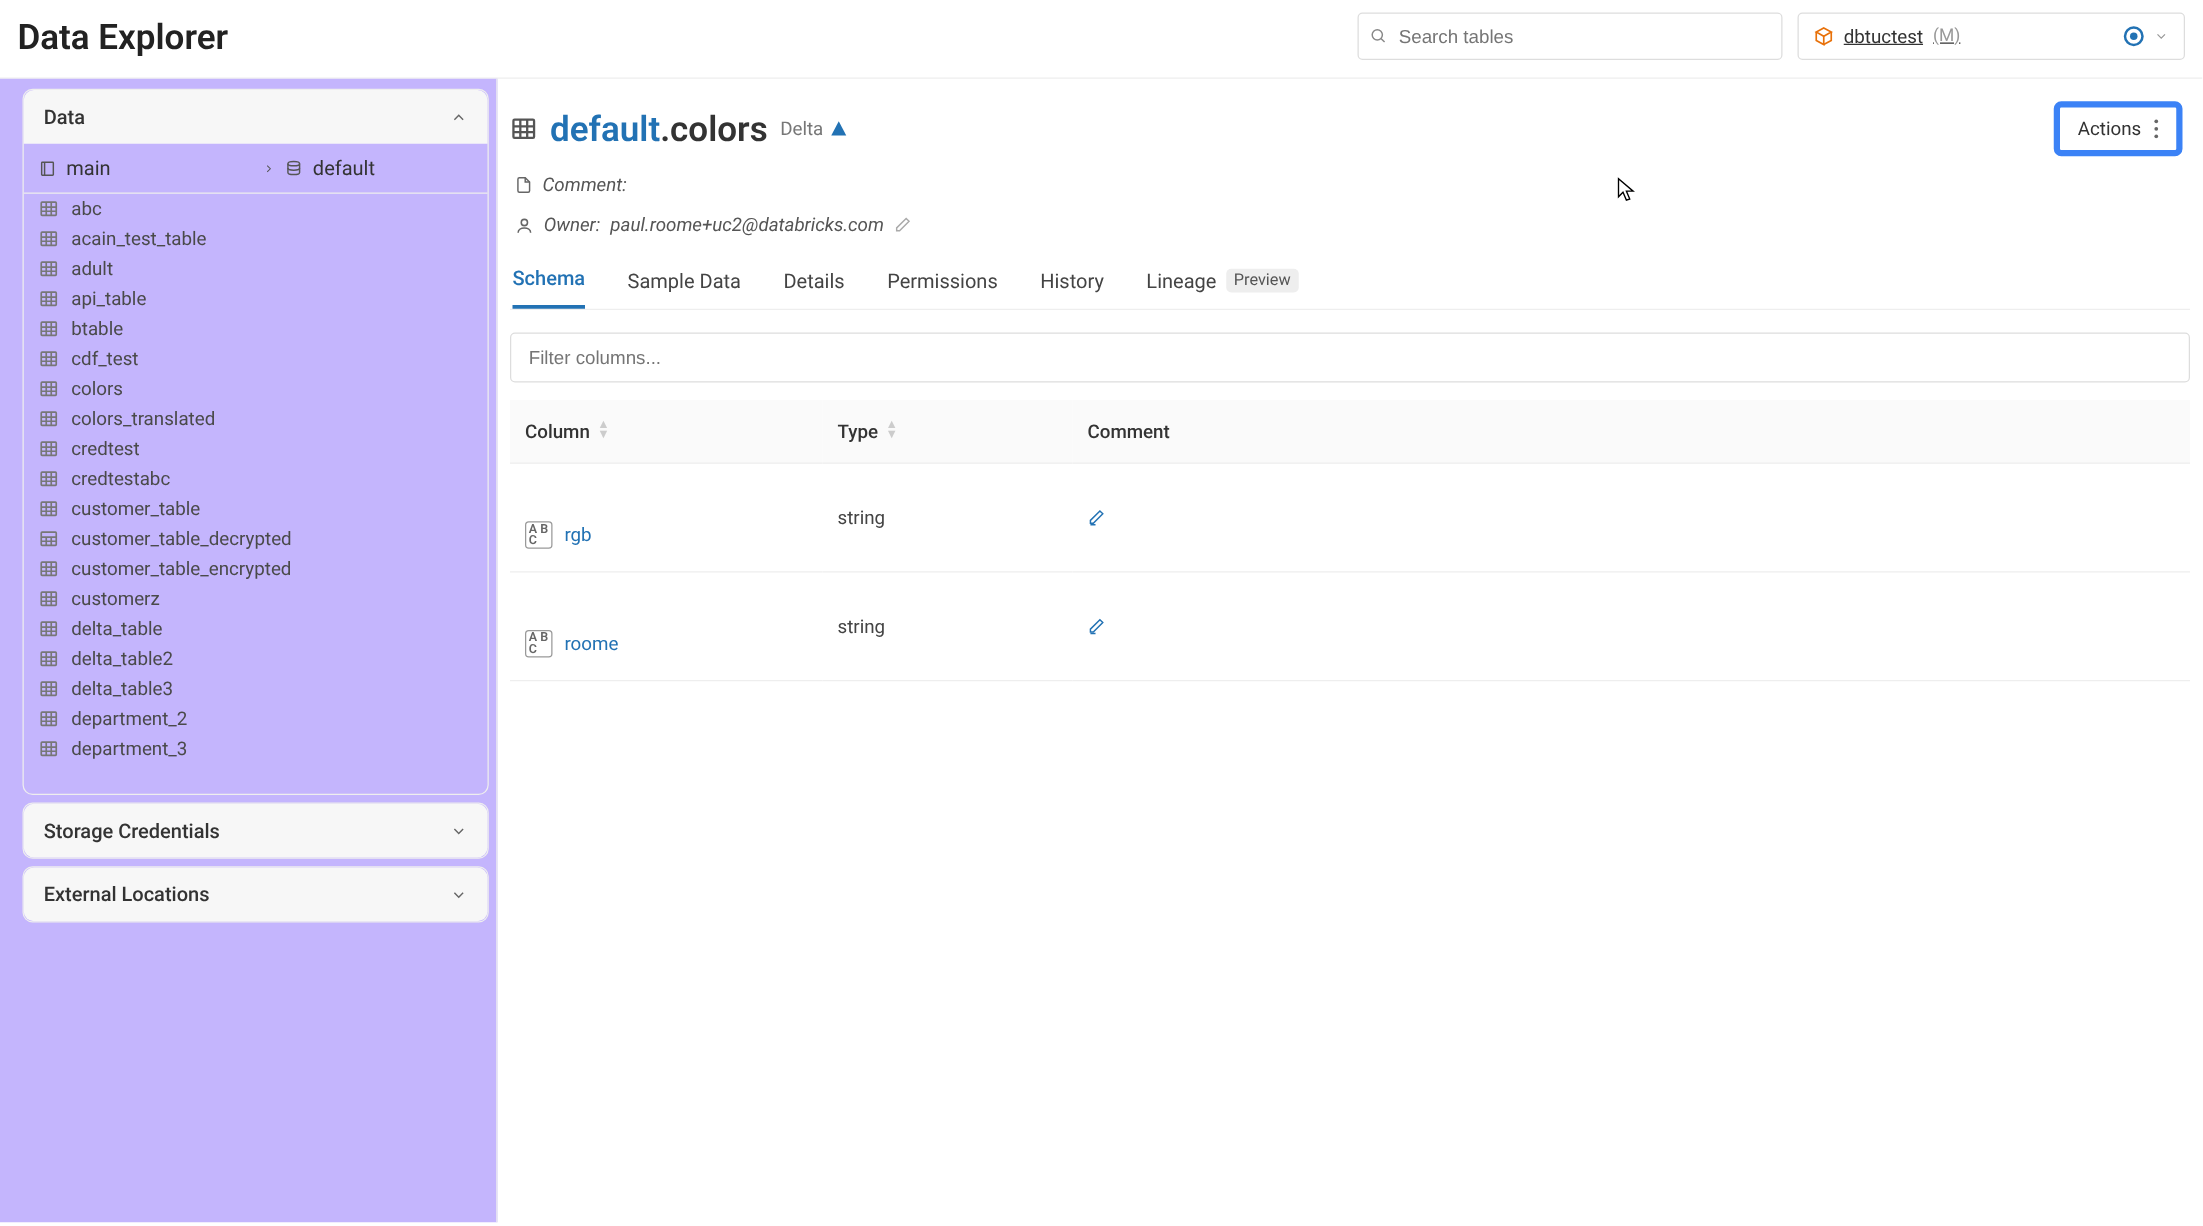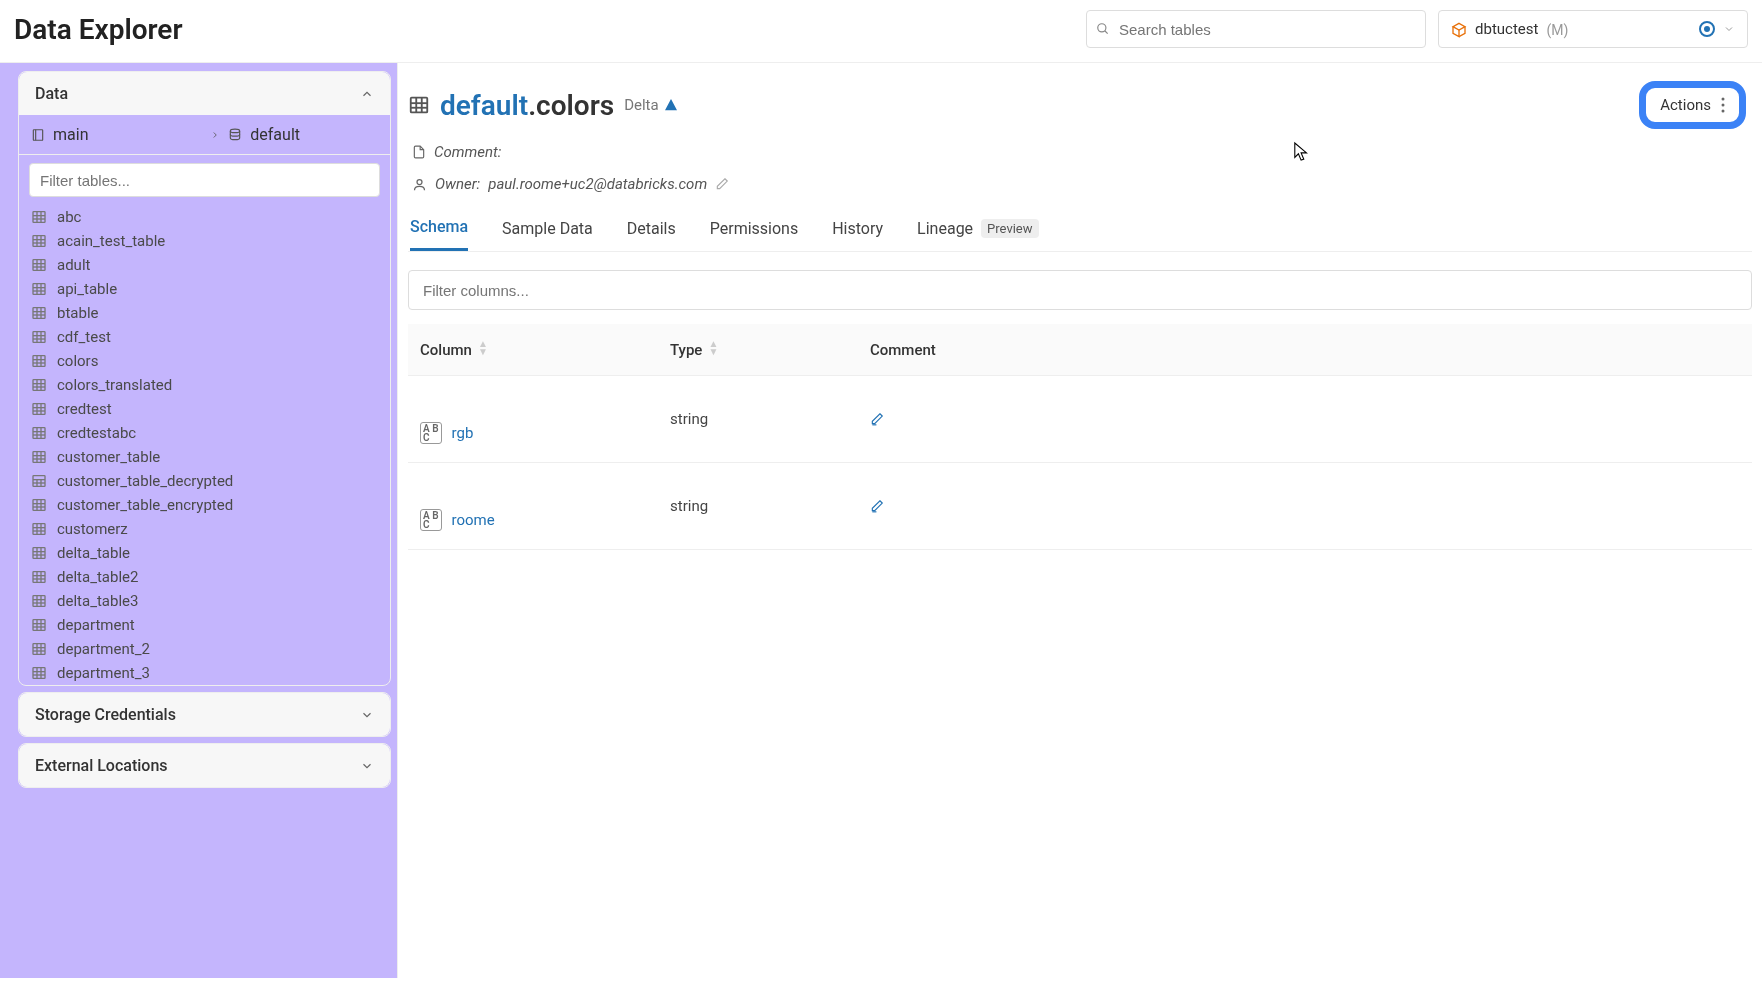--- a/index.html
+++ b/index.html
@@ -4,21 +4,21 @@
 <style>
   * { box-sizing: border-box; margin: 0; padding: 0; }
   body { font-family: -apple-system, BlinkMacSystemFont, "Segoe UI", Roboto, Helvetica, Arial, sans-serif; color:#333; background:#fff; font-size:14px; }
   .top-bar { display:flex; align-items:center; padding:10px 14px 14px 14px; border-bottom:1px solid #eee; }
   .top-bar h1 { font-size:28px; font-weight:600; color:#222; }
   .top-spacer { flex:1; }
   .search-wrap { position:relative; width:340px; }
   .search-wrap input { width:100%; height:38px; border:1px solid #ddd; border-radius:4px; padding:0 10px 0 32px; font-size:15px; color:#333; }
   .search-wrap .sicon { position:absolute; left:10px; top:50%; transform:translateY(-50%); color:#888; }
   .header-right { display:flex; align-items:center; gap:10px; margin-left:12px; padding:0 12px; height:38px; border:1px solid #ddd; border-radius:4px; min-width:310px; justify-content:space-between;}
-  .hr-left { display:flex; align-items:flex-end; gap:8px;}
+  .hr-left { display:flex; align-items:center; gap:8px;text-decoration:underline;}
   .hr-name { font-size:15px; color:#333;}
   .hr-suffix { color:#999; font-size:14px;}
   .target-icon { width:16px; height:16px; border:2px solid #2272B4; border-radius:50%; position:relative;}
   .target-icon::after{content:""; position:absolute; width:6px; height:6px; background:#2272B4; border-radius:50%; top:3px; left:3px;}
   .chev { color:#999; }
 
   .layout { display:flex; height:calc(981px - 66px); }
   .sidebar { width:398px; border-right:1px solid #eee; display:flex; flex-direction:column; background:#c4b5fd; padding:8px 0 0 18px;}
   .panel { border:1px solid #eee; border-radius:8px; margin-right:6px;}
   .panel-header { display:flex; align-items:center; justify-content:space-between; padding:12px 16px; background:#f7f7f7; border-radius:8px 8px 0 0; cursor:pointer;}
@@ -36,21 +36,21 @@
   .table-row { display:flex; align-items:center; gap:10px; padding:3px 8px; font-size:15px; color:#4a4a4a; cursor:pointer;}
   .tbl-icon { color:#777; flex-shrink:0;}
   .main { flex:1; padding:18px 10px 10px 10px; position:relative;}
   .title-row { display:flex; align-items:center; justify-content:space-between; padding-right:6px; }
   .title-left { display:flex; align-items:center; gap:10px;}
   .title-left .tbig { color:#555;}
   .title-text { font-size:28px; }
   .title-text .schema { color:#2272B4; font-weight:600;}
   .title-text .table { color:#333; font-weight:600;}
   .delta-badge { font-size:15px; color:#777; display:flex; align-items:center; gap:4px;}
-  .actions-btn { display:flex; align-items:center; gap:10px; border:7px solid #3b82f6; border-radius:16px; padding:8px 14px; font-size:15px; cursor:pointer;}
+  .actions-btn { display:flex; align-items:center; gap:10px; border:5px solid #3b82f6; border-radius:6px; padding:8px 14px; font-size:15px; cursor:pointer;}
   .meta-row { display:flex; align-items:center; gap:8px; color:#555; font-size:15px; margin-top:14px; margin-left:4px;font-style:italic;}
   .meta-row .edit { color:#aaa; cursor:pointer;}
   .tabs { display:flex; gap:34px; margin-top:24px; border-bottom:1px solid #eee; padding-left:2px;}
   .tab { padding:0 0 12px 0; font-size:16px; color:#444; cursor:pointer; display:flex; align-items:center; gap:8px;}
   .tab.active { color:#2272B4; font-weight:500; border-bottom:3px solid #2272B4; }
   .preview-badge { background:#eee; color:#555; font-size:13px; padding:2px 6px; border-radius:4px;}
   .col-filter { margin:18px 0 0 0;}
   .col-filter input { width:100%; height:40px; border:1px solid #ddd; border-radius:4px; padding:0 14px; font-size:15px;}
   table.schema { width:100%; border-collapse:collapse; margin-top:14px;}
   table.schema thead th { text-align:left; font-size:15px; font-weight:500; color:#333; padding:16px 12px; background:#fafafa; border-bottom:1px solid #eee;}
@@ -129,23 +129,20 @@
         <span>
           <svg width="14" height="14" viewBox="0 0 24 24" fill="none" stroke="#555" stroke-width="2">
               <ellipse cx="12" cy="5" rx="8" ry="3"></ellipse>
               <path d="M4 5v6c0 1.7 3.6 3 8 3s8-1.3 8-3V5"></path>
               <path d="M4 11v6c0 1.7 3.6 3 8 3s8-1.3 8-3v-6"></path>
             </svg>
         </span>
         <span>default</span>
         <div style="width:70px"></div>
       </div>
-      <div class="filter-tables">
-        <input type="text" placeholder="Filter tables..." style="">
-      </div>
       <div class="table-list" id="table-list">
           <div class="table-row">
             <span class="tbl-icon">
               <svg width="16" height="16" viewBox="0 0 24 24" fill="none" stroke="#777" stroke-width="2">
                 <rect x="3" y="4" width="18" height="16" rx="1"></rect>
                 <line x1="3" y1="10" x2="21" y2="10"></line>
                 <line x1="3" y1="15" x2="21" y2="15"></line>
                 <line x1="9" y1="4" x2="9" y2="20"></line>
                 <line x1="15" y1="4" x2="15" y2="20"></line>
               </svg>
@@ -336,32 +333,20 @@
             <span class="tbl-icon">
               <svg width="16" height="16" viewBox="0 0 24 24" fill="none" stroke="#777" stroke-width="2">
                 <rect x="3" y="4" width="18" height="16" rx="1"></rect>
                 <line x1="3" y1="10" x2="21" y2="10"></line>
                 <line x1="3" y1="15" x2="21" y2="15"></line>
                 <line x1="9" y1="4" x2="9" y2="20"></line>
                 <line x1="15" y1="4" x2="15" y2="20"></line>
               </svg>
             </span>
             <span>delta_table3</span>
-          </div>
-          <div class="table-row">
-            <span class="tbl-icon">
-              <svg width="16" height="16" viewBox="0 0 24 24" fill="none" stroke="#777" stroke-width="2">
-                <rect x="3" y="4" width="18" height="16" rx="1"></rect>
-                <line x1="3" y1="10" x2="21" y2="10"></line>
-                <line x1="3" y1="15" x2="21" y2="15"></line>
-                <line x1="9" y1="4" x2="9" y2="20"></line>
-                <line x1="15" y1="4" x2="15" y2="20"></line>
-              </svg>
-            </span>
-            <span>department</span>
           </div>
           <div class="table-row">
             <span class="tbl-icon">
               <svg width="16" height="16" viewBox="0 0 24 24" fill="none" stroke="#777" stroke-width="2">
                 <rect x="3" y="4" width="18" height="16" rx="1"></rect>
                 <line x1="3" y1="10" x2="21" y2="10"></line>
                 <line x1="3" y1="15" x2="21" y2="15"></line>
                 <line x1="9" y1="4" x2="9" y2="20"></line>
                 <line x1="15" y1="4" x2="15" y2="20"></line>
               </svg>

